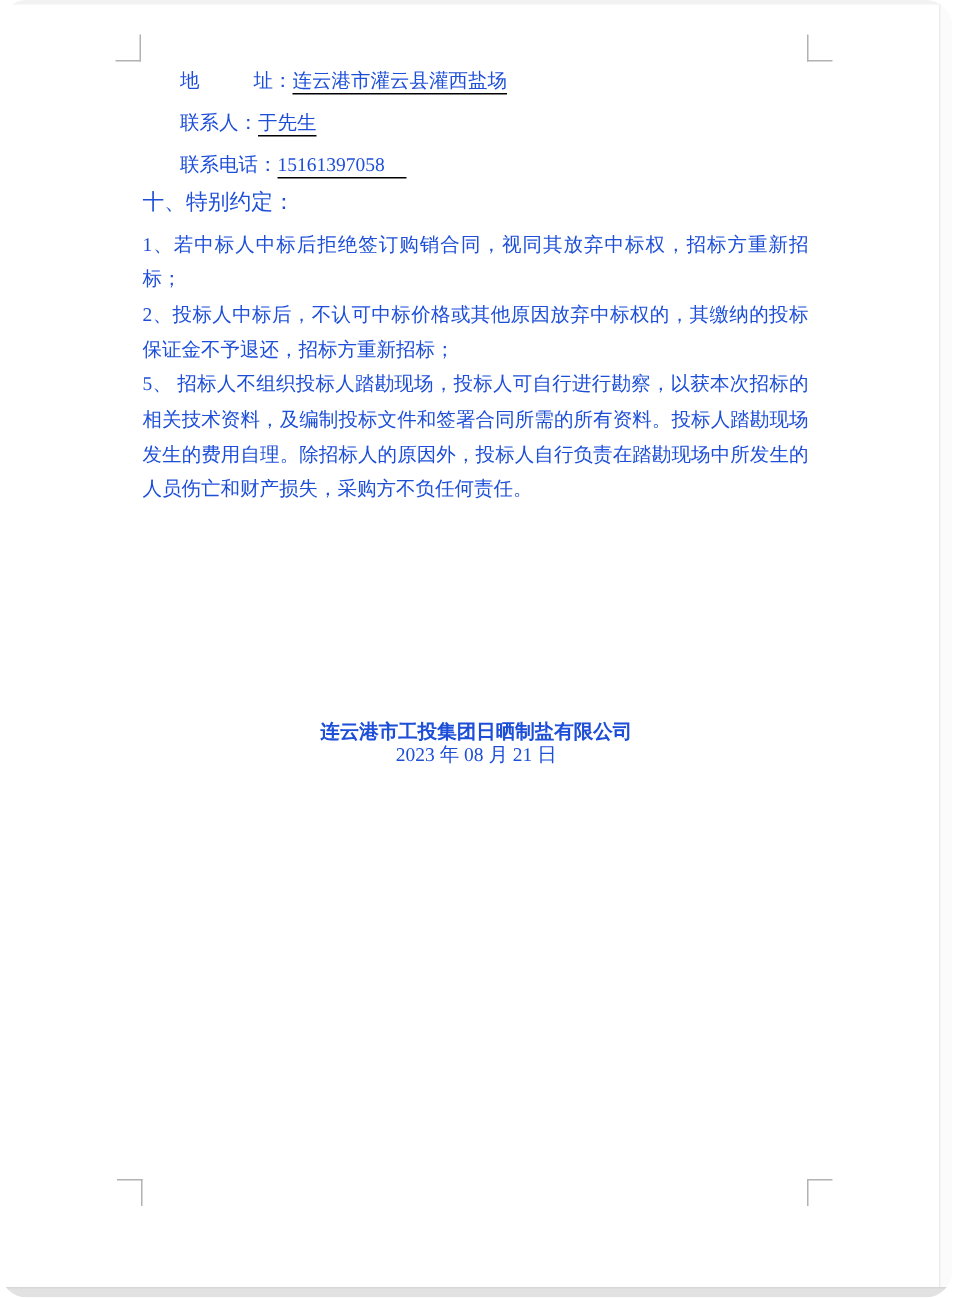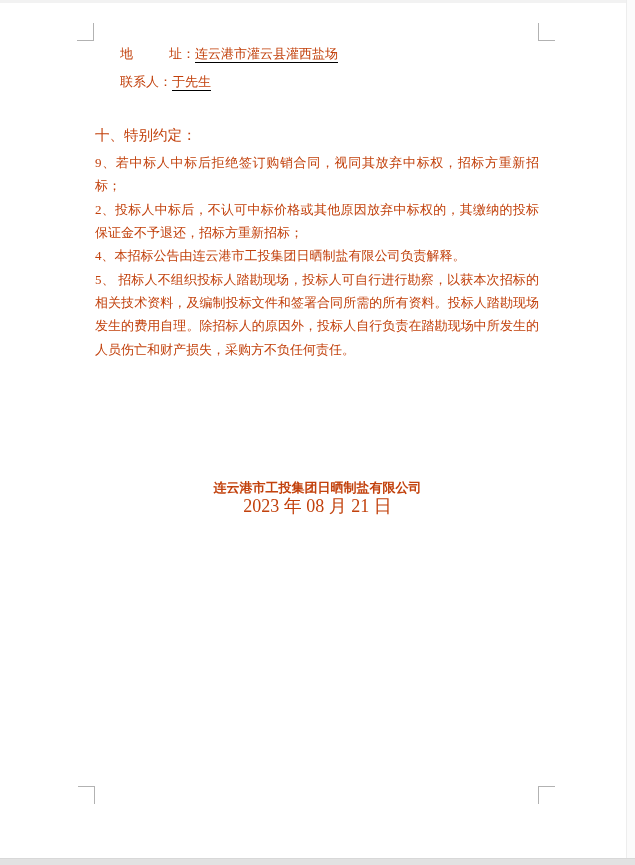--- a/index.html
+++ b/index.html
@@ -4,21 +4,22 @@
 <style>
   * { margin: 0; padding: 0; box-sizing: border-box; }
   html, body { background: #ffffff; }
   .canvas {
     position: relative;
     width: 635px;
     height: 865px;
     background: #ffffff;
     overflow: hidden;
     font-family: "Liberation Serif", "DejaVu Serif", serif;
-    color: #c2410c;
+    color: #1d4ed8;
+    border-radius: 18px;
   }
   
   .top-edge {
     position: absolute; left: 0; top: 0; width: 635px; height: 3px;
     background: #f2f2f2;
   }
   .right-edge {
     position: absolute; top: 0; right: 0; width: 9px; height: 858px;
     background: #fbfbfb; border-left: 1px solid #ededed;
   }
@@ -60,21 +61,21 @@
 
   
   .company {
     position: absolute; left: 0; top: 461px; width: 635px;
     text-align: center; font-size: 13px; font-weight: bold;
     font-family: "Liberation Sans", "DejaVu Sans", sans-serif;
     margin-top: 18px;
   }
   .date {
     position: absolute; left: 0; top: 494px; width: 635px;
-    text-align: center; font-size: 18px;
+    text-align: center; font-size: 13px;
   }
 </style>
 </head>
 <body>
 
 <div class="canvas">
 
   <div class="top-edge"></div>
   <div class="right-edge"></div>
   <div class="bottom-edge"></div>
@@ -84,27 +85,29 @@
   <div class="mark mark-bl"></div>
   <div class="mark mark-br"></div>
 
   <div class="contact">
     <div class="row">
       <span>地</span><span class="addr-gap"></span><span>址：</span><span class="u">连云港市灌云县灌西盐场</span>
     </div>
     <div class="row">
       <span>联系人：</span><span class="u">于先生</span>
     </div>
+    <div class="row">
+      <span>联系电话：</span><span class="u u-pad">15161397058</span>
+    </div>
   </div>
 
   <div class="heading">十、特别约定：</div>
 
   <div class="clauses">
-    <p>9、若中标人中标后拒绝签订购销合同，视同其放弃中标权，招标方重新招标；</p>
+    <p>1、若中标人中标后拒绝签订购销合同，视同其放弃中标权，招标方重新招标；</p>
     <p>2、投标人中标后，不认可中标价格或其他原因放弃中标权的，其缴纳的投标保证金不予退还，招标方重新招标；</p>
-    <p>4、本招标公告由连云港市工投集团日晒制盐有限公司负责解释。</p>
     <p>5、 招标人不组织投标人踏勘现场，投标人可自行进行勘察，以获本次招标的相关技术资料，及编制投标文件和签署合同所需的所有资料。投标人踏勘现场发生的费用自理。除招标人的原因外，投标人自行负责在踏勘现场中所发生的人员伤亡和财产损失，采购方不负任何责任。</p>
   </div>
 
   <div class="company">连云港市工投集团日晒制盐有限公司</div>
   <div class="date">2023 年 08 月 21 日</div>
 
 </div>
 
 </body></html>

